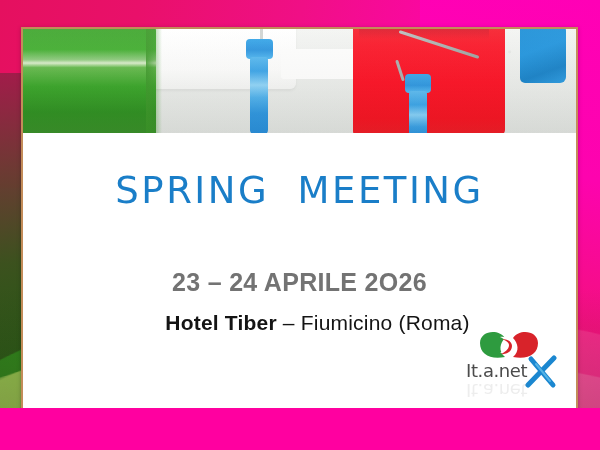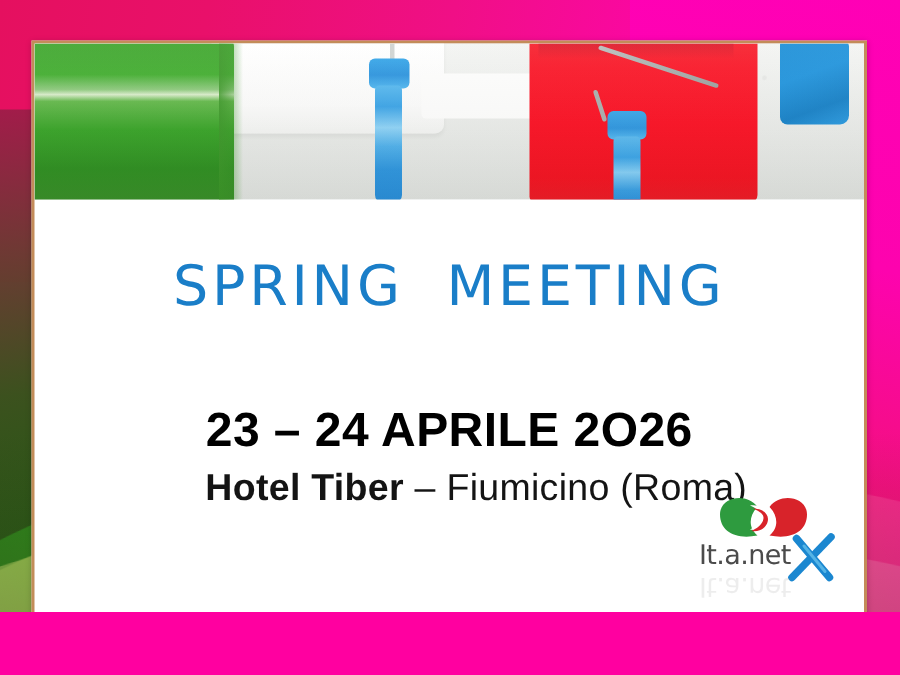--- a/index.html
+++ b/index.html
@@ -312,32 +312,32 @@
     font-size: 37px;
     font-weight: 400;
     letter-spacing: 2.5px;
     white-space: pre;
   }
   .date {
     position: absolute;
     left: 0; right: 0;
     top: 135px;
     text-align: center;
-    color: #000000;
-    font-size: 32px;
+    color: #737373;
+    font-size: 25px;
     font-weight: bold;
     letter-spacing: 0.3px;
   }
   .venue {
     position: absolute;
     left: 16px; right: 0;
     top: 178px;
     text-align: center;
     color: #141414;
-    font-size: 25px;
+    font-size: 21px;
     font-weight: 400;
     letter-spacing: 0.2px;
     margin-left: 20px;
   }
   .venue b { font-weight: bold; }
 
   
   .logo {
     position: absolute;
     right: 14px;

